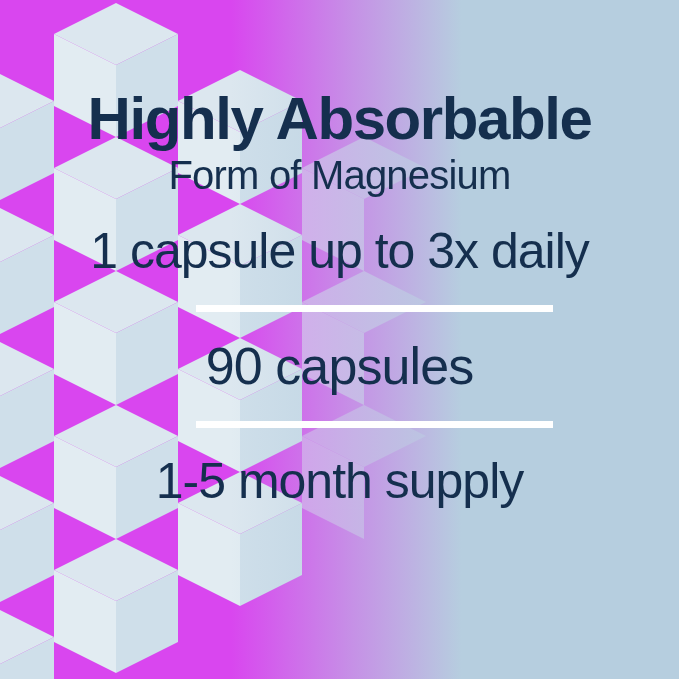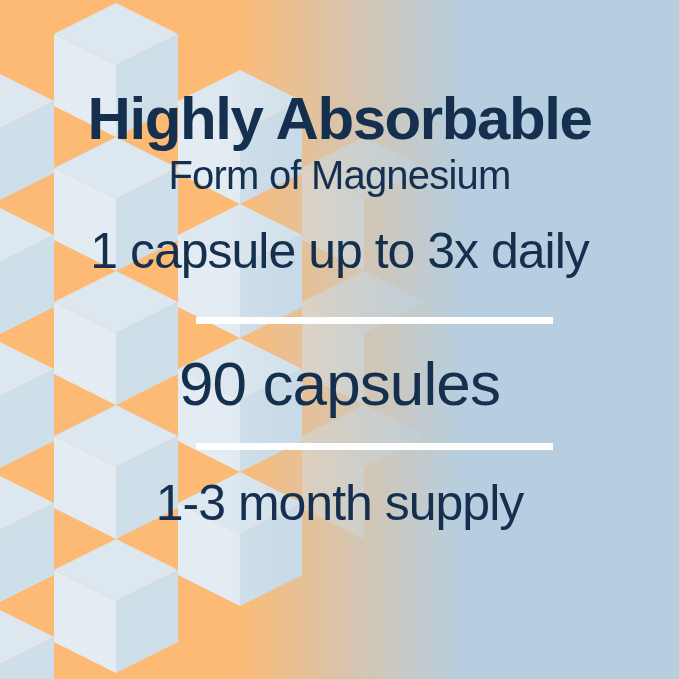--- a/index.html
+++ b/index.html
@@ -7,21 +7,21 @@
     margin: 0;
     padding: 0;
     background: #ffffff;
   }
 
   #panel {
     position: relative;
     width: 679px;
     height: 679px;
     overflow: hidden;
-    background: #fdba74;
+    background: #d946ef;
     font-family: "Liberation Sans", sans-serif;
     -webkit-font-smoothing: antialiased;
   }
 
   
   #watermark {
     position: absolute;
     left: 0;
     top: 0;
     width: 679px;
@@ -63,25 +63,25 @@
     font-size: 40px;
     font-weight: 400;
     letter-spacing: -0.8px;
     margin-bottom: 30px;
   }
 
   #dose {
     font-size: 50px;
     font-weight: 400;
     letter-spacing: -1px;
-    margin-bottom: 40px;
+    margin-bottom: 28px;
   }
 
   #count {
-    font-size: 62px;
+    font-size: 52px;
     font-weight: 400;
     letter-spacing: -0.9px;
     margin-top: 28px;
     margin-bottom: 28px;
   }
 
   #supply {
     font-size: 50px;
     font-weight: 400;
     letter-spacing: -1px;
@@ -198,16 +198,16 @@
     <div class="line" id="subhead">Form of Magnesium</div>
 
     <div class="line" id="dose">1 capsule up to 3x daily</div>
 
     <div class="divider"></div>
 
     <div class="line" id="count">90 capsules</div>
 
     <div class="divider"></div>
 
-    <div class="line" id="supply">1-3 month supply</div>
+    <div class="line" id="supply">1-5 month supply</div>
 
   </div>
 </div>
 
 </body></html>

